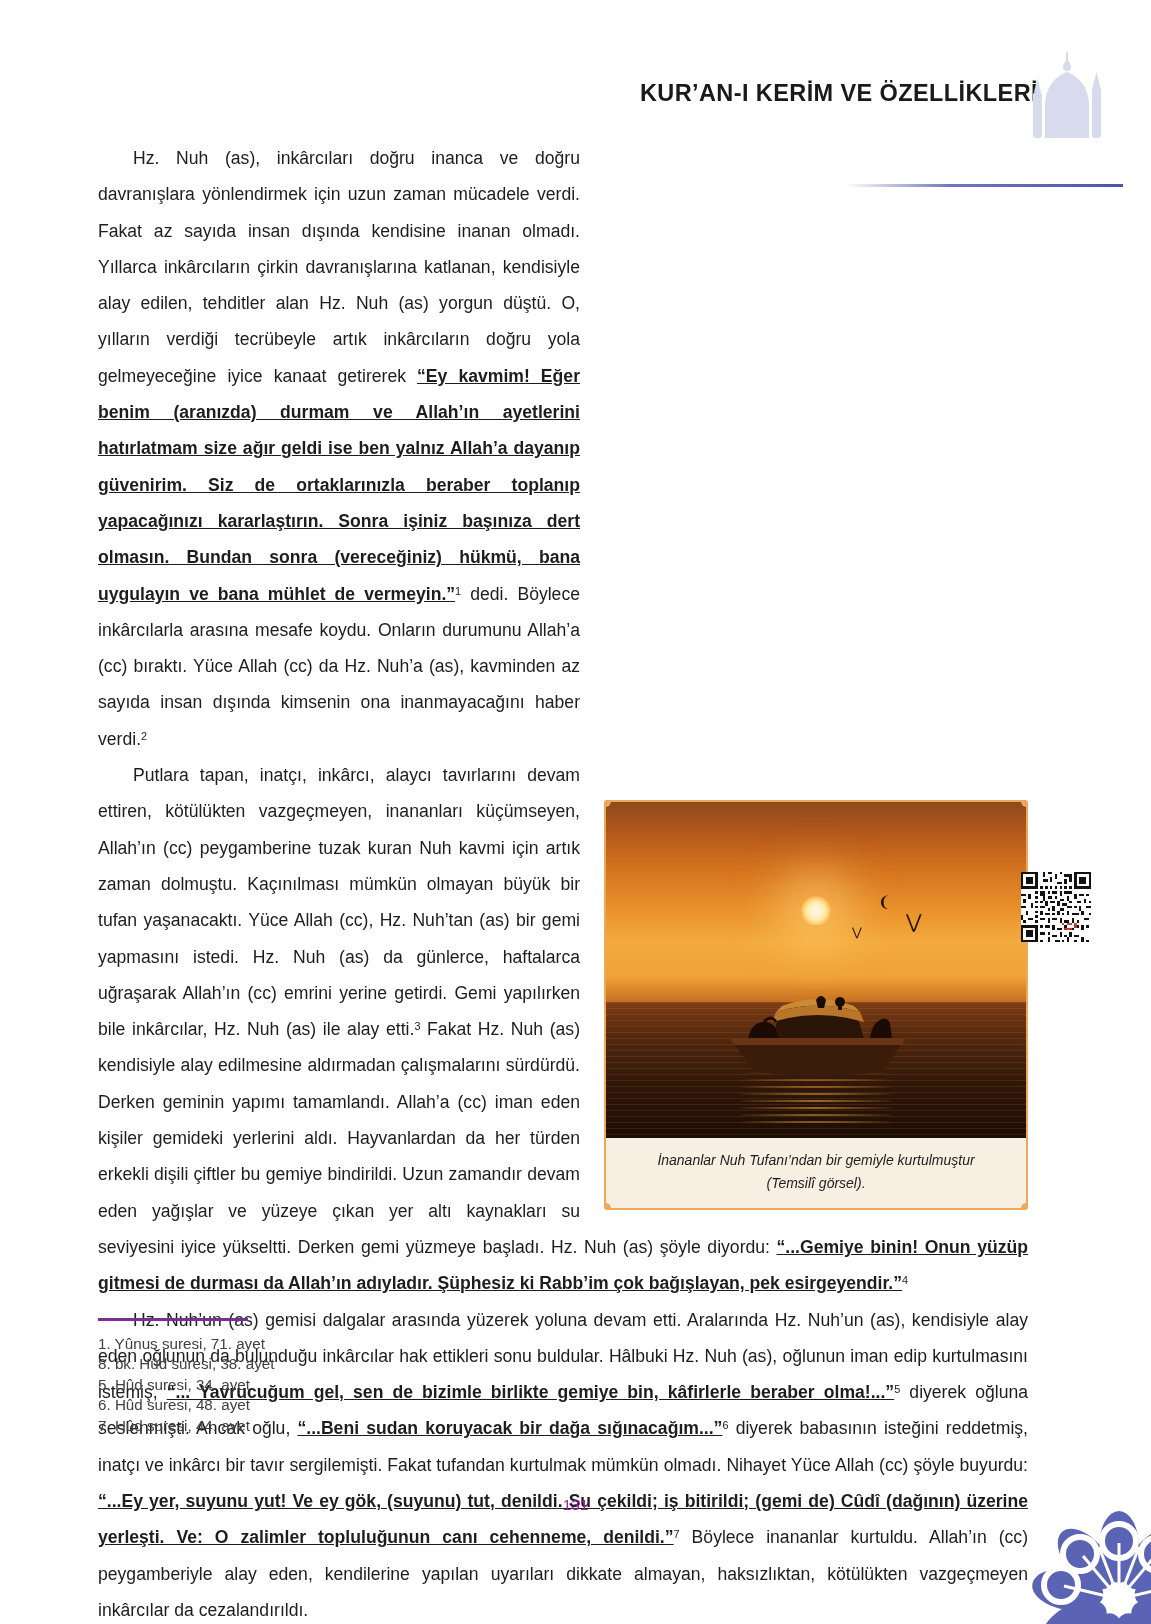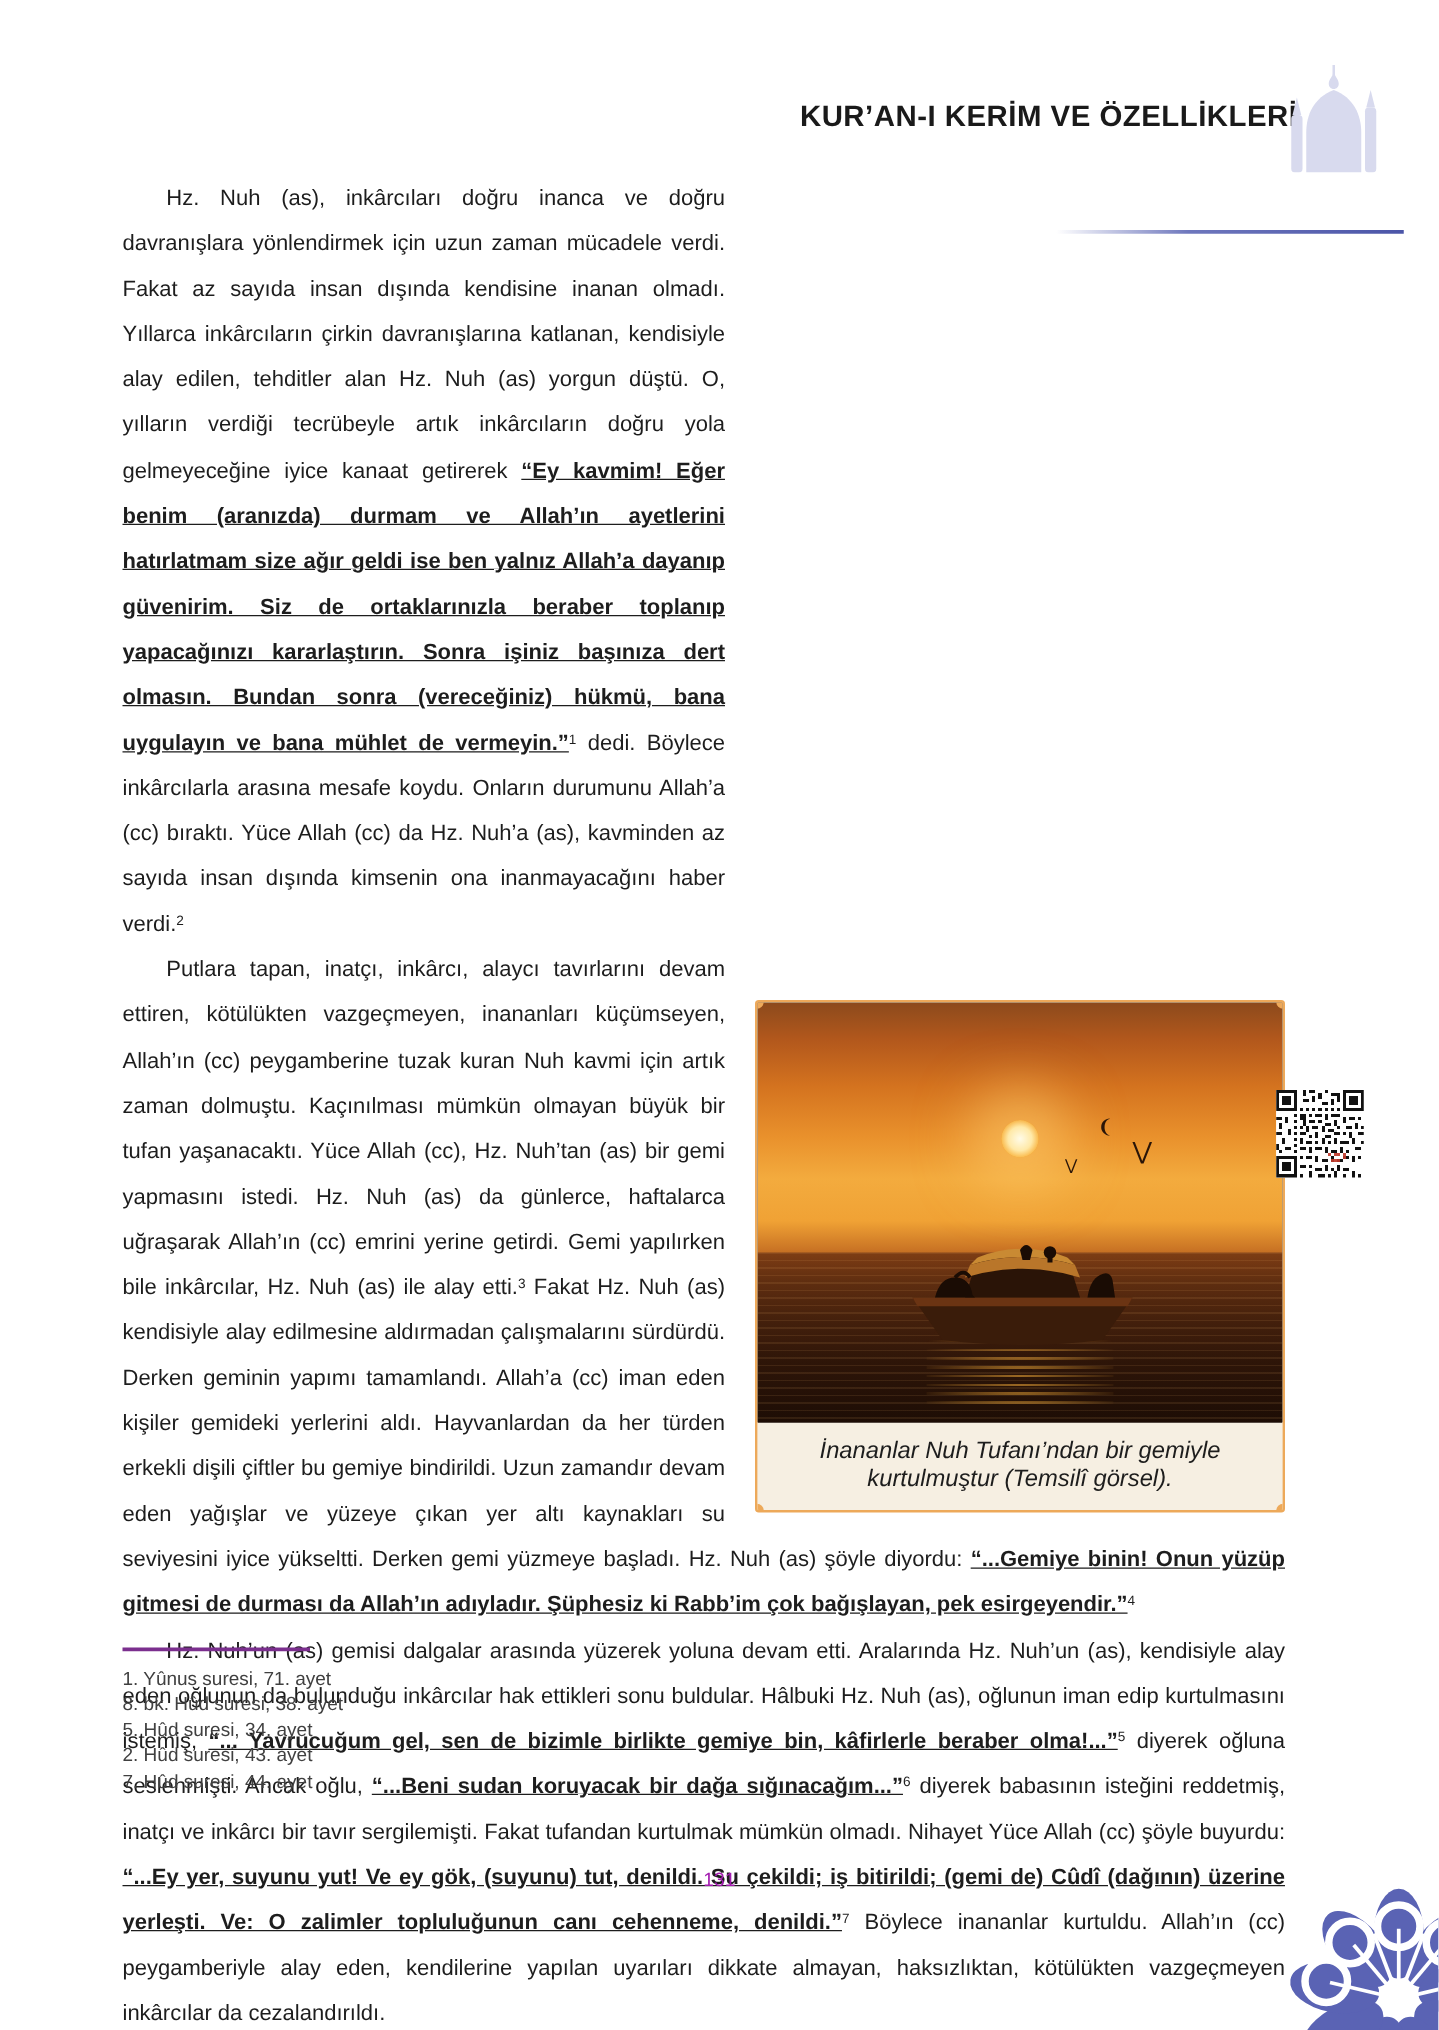--- a/index.html
+++ b/index.html
@@ -185,21 +185,21 @@
   }
   .bird {
     position: absolute;
     color: #2a1508;
     font-size: 15px;
     line-height: 1;
   }
 
   .figure-caption {
     padding: 11px 26px 13px;
-    font-size: 19px;
+    font-size: 14px;
     line-height: 23px;
     font-style: italic;
     text-align: center;
     color: #1d1d1d;
     background: #f6efe2;
   }
 
   .fig-dot {
     position: absolute;
     width: 11px;
@@ -375,21 +375,21 @@
       </g>
     </svg>
   </div>
 
   <div class="footnotes">
     <div class="footnote-rule"></div>
     <ol>
       <li>1. Yûnus suresi, 71. ayet</li>
       <li>8. bk. Hûd suresi, 38. ayet</li>
       <li>5. Hûd suresi, 34. ayet</li>
-      <li>2. Hûd suresi, 43. ayet</li>
+      <li>6. Hûd suresi, 48. ayet</li>
       <li>7. Hûd suresi, 44. ayet</li>
     </ol>
   </div>
 
   <div class="page-number">131</div>
 
   <div class="corner-flower">
     <svg viewBox="0 0 160 175" width="160" height="175" aria-hidden="true">
       <g fill="#5a63b4">
         <g transform="translate(128,150)">

